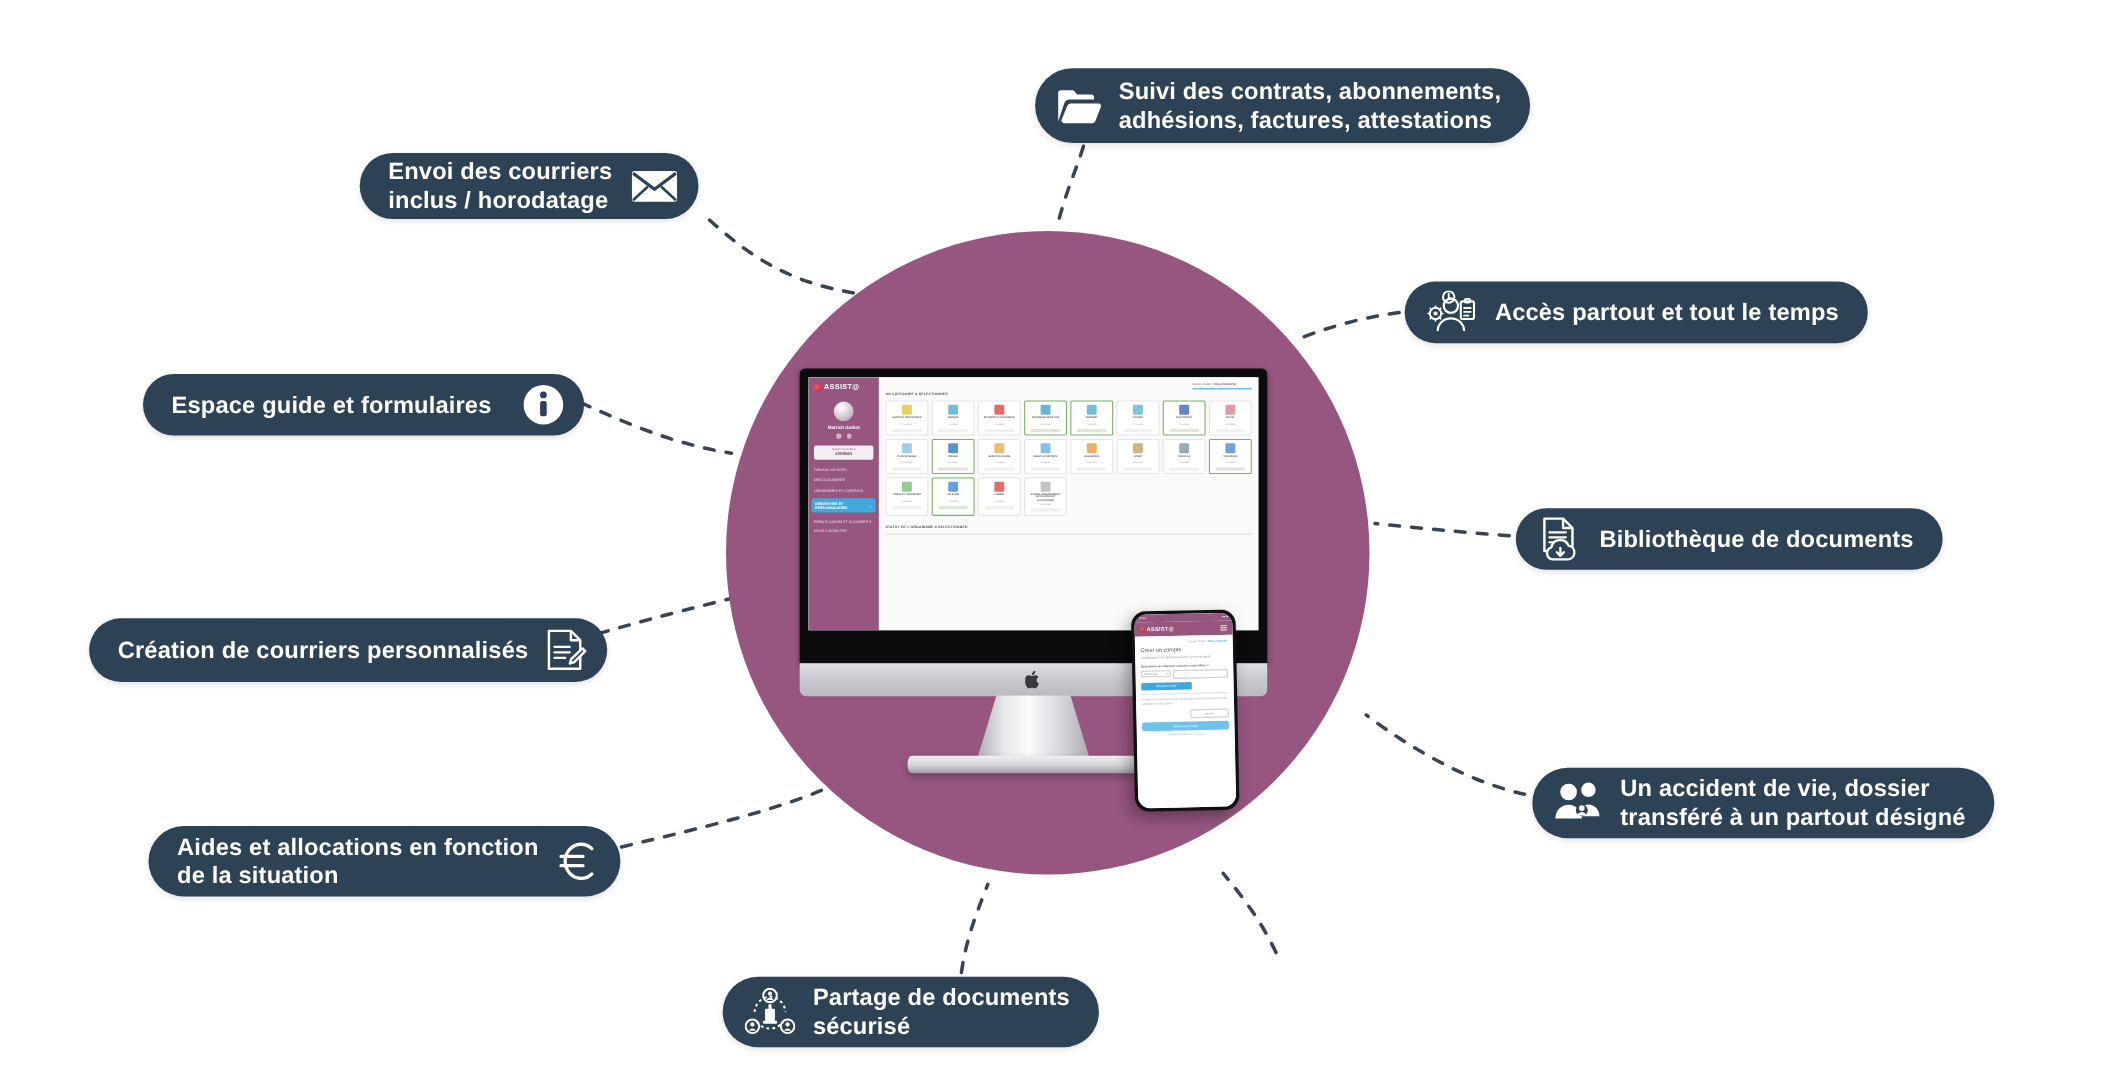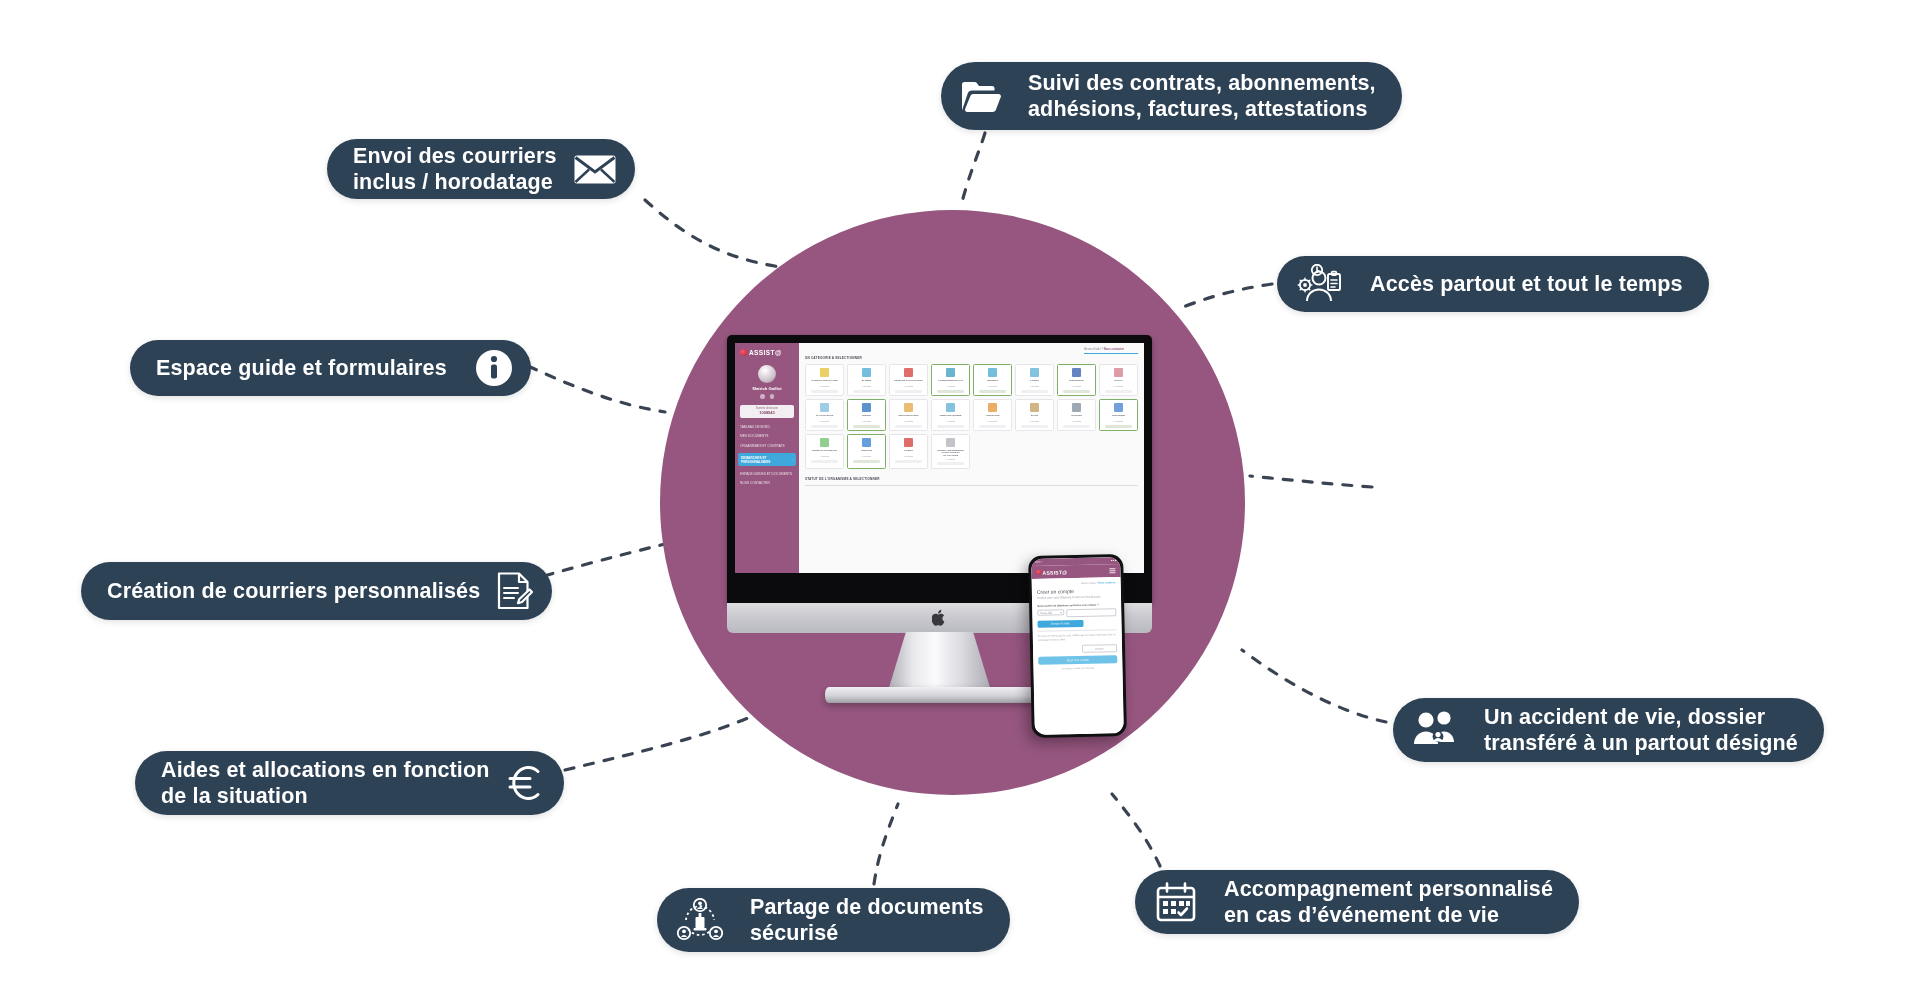--- a/index.html
+++ b/index.html
@@ -161,21 +161,21 @@
     display:flex;align-items:center;
     color:#ffffff;
     box-shadow:0 2px 6px rgba(0,0,0,.12);
     box-sizing:border-box;
   }
   .badge .lbl{
     font-size:21.5px;font-weight:bold;line-height:1.22;
     letter-spacing:.15px;white-space:pre-line;
   }
   .badge .ic{flex:0 0 auto;display:flex;align-items:center;justify-content:center;}
-  .badge.icon-left{padding:12px 26px 12px 20px;gap:27px;justify-content:center;}
+  .badge.icon-left{padding:12px 26px 12px 20px;gap:16px;justify-content:center;}
   .badge.icon-right{padding:12px 18px 12px 26px;gap:16px;}
 
   
   #b-suivi       {left:941px;top:62px;height:68px;}
   #b-envoi       {left:327px;top:139px;height:60px;}
   #b-espace      {left:130px;top:340px;height:56px;gap:28px;}
   #b-creation    {left:81px;top:562px;height:58px;}
   #b-aides       {left:135px;top:751px;height:64px;}
   #b-partage     {left:657px;top:888px;height:64px;}
   #b-accomp      {left:1135px;top:870px;height:64px;}
@@ -529,57 +529,49 @@
         <path d="M36 39c.6-1.4 1.7-2.1 3-2.1s2.4.7 3 2.1z" fill="#ffffff"></path>
         <rect x="18.5" y="19" width="9" height="11.5" rx="1" fill="#ffffff"></rect>
         <rect x="21.6" y="15" width="2.8" height="5" fill="#ffffff"></rect>
         <rect x="16.5" y="30" width="13" height="2.6" rx="1" fill="#ffffff"></rect>
       </svg>
     </span>
     <span class="lbl">Partage de documents
 sécurisé</span>
   </div>
 
-  <div class="badge icon-left" id="b-accomp">
-    <span class="ic">
-      <svg width="42" height="42" viewBox="0 0 42 42">
-        <rect x="3" y="7" width="36" height="32" rx="3" fill="none" stroke="#ffffff" stroke-width="2.6"></rect>
-        <path d="M3 16h36" stroke="#ffffff" stroke-width="2.6"></path>
-        <path d="M12 2.5v8M30 2.5v8" stroke="#ffffff" stroke-width="2.6" stroke-linecap="round"></path>
-        <g fill="#ffffff">
-          <rect x="8" y="20" width="5" height="5"></rect>
-            <rect x="16" y="20" width="5" height="5"></rect>
-            <rect x="24" y="20" width="5" height="5"></rect>
-          <rect x="8" y="28" width="5" height="5"></rect>
-            <rect x="16" y="28" width="5" height="5"></rect>
-            <rect x="31" y="20" width="4" height="5"></rect>
-        </g>
-        <path d="M23.5 31.5 26 34l6-6.5" fill="none" stroke="#ffffff" stroke-width="2.6" stroke-linecap="round" stroke-linejoin="round"></path>
-      </svg>
-    </span>
-    <span class="lbl">Accompagnement personnalisé
-en cas d’événement de vie</span>
-  </div>
 
   <div class="badge icon-left" id="b-accident">
     <span class="ic">
       <svg width="44" height="38" viewBox="0 0 44 38">
         <circle cx="13" cy="9" r="7.6" fill="#ffffff"></circle>
         <path d="M1 33c0-7.2 5.4-12.4 12-12.4S25 25.8 25 33z" fill="#ffffff"></path>
         <circle cx="31" cy="7" r="6.6" fill="#ffffff"></circle>
         <path d="M21 31c0-6 4.6-10.6 10-10.6S41 25 41 31z" fill="#ffffff"></path>
         <circle cx="25" cy="25.5" r="5.4" fill="#2E4256"></circle>
         <circle cx="25" cy="23.6" r="2.6" fill="#ffffff"></circle>
         <path d="M20.6 30.4c.8-2.2 2.5-3.3 4.4-3.3s3.6 1.1 4.4 3.3z" fill="#ffffff"></path>
       </svg>
     </span>
     <span class="lbl">Un accident de vie, dossier
 transféré à un partout désigné</span>
   </div>
 
+  <div class="badge icon-left" id="b-biblio">
+    <span class="ic">
+      <svg width="40" height="42" viewBox="0 0 40 42">
+        <path d="M6 2.5h17l8.5 8.5v21H6z" fill="none" stroke="#ffffff" stroke-width="2.2" stroke-linejoin="round"></path>
+        <path d="M23 2.5V11h8.5" fill="none" stroke="#ffffff" stroke-width="2.2" stroke-linejoin="round"></path>
+        <path d="M10.5 15h15M10.5 19.5h15M10.5 24h9" stroke="#ffffff" stroke-width="1.9" stroke-linecap="round"></path>
+        <path d="M13.5 39.5h14a6.3 6.3 0 0 0 .4-12.5 8.2 8.2 0 0 0-15.6 1.6 5.6 5.6 0 0 0 1.2 10.9z" fill="#2E4256" stroke="#ffffff" stroke-width="2.2" stroke-linejoin="round"></path>
+        <path d="M20.5 29v7M17.3 33l3.2 3.3 3.2-3.3" fill="none" stroke="#ffffff" stroke-width="2.1" stroke-linecap="round" stroke-linejoin="round"></path>
+      </svg>
+    </span>
+    <span class="lbl">Bibliothèque de documents</span>
+  </div>
 
   <div class="badge icon-left" id="b-acces">
     <span class="ic">
       <svg width="46" height="40" viewBox="0 0 46 40">
         <circle cx="22" cy="14" r="6.5" fill="none" stroke="#ffffff" stroke-width="2"></circle>
         <path d="M10 37c0-6.6 5.4-11.5 12-11.5S34 30.4 34 37" fill="none" stroke="#ffffff" stroke-width="2"></path>
         <circle cx="20" cy="6" r="5.2" fill="none" stroke="#ffffff" stroke-width="1.8"></circle>
         <path d="M20 3v3.2l2.2 1.3" fill="none" stroke="#ffffff" stroke-width="1.6" stroke-linecap="round"></path>
         <circle cx="8" cy="21" r="5.2" fill="none" stroke="#ffffff" stroke-width="1.8"></circle>
         <circle cx="8" cy="21" r="1.9" fill="#ffffff"></circle>

